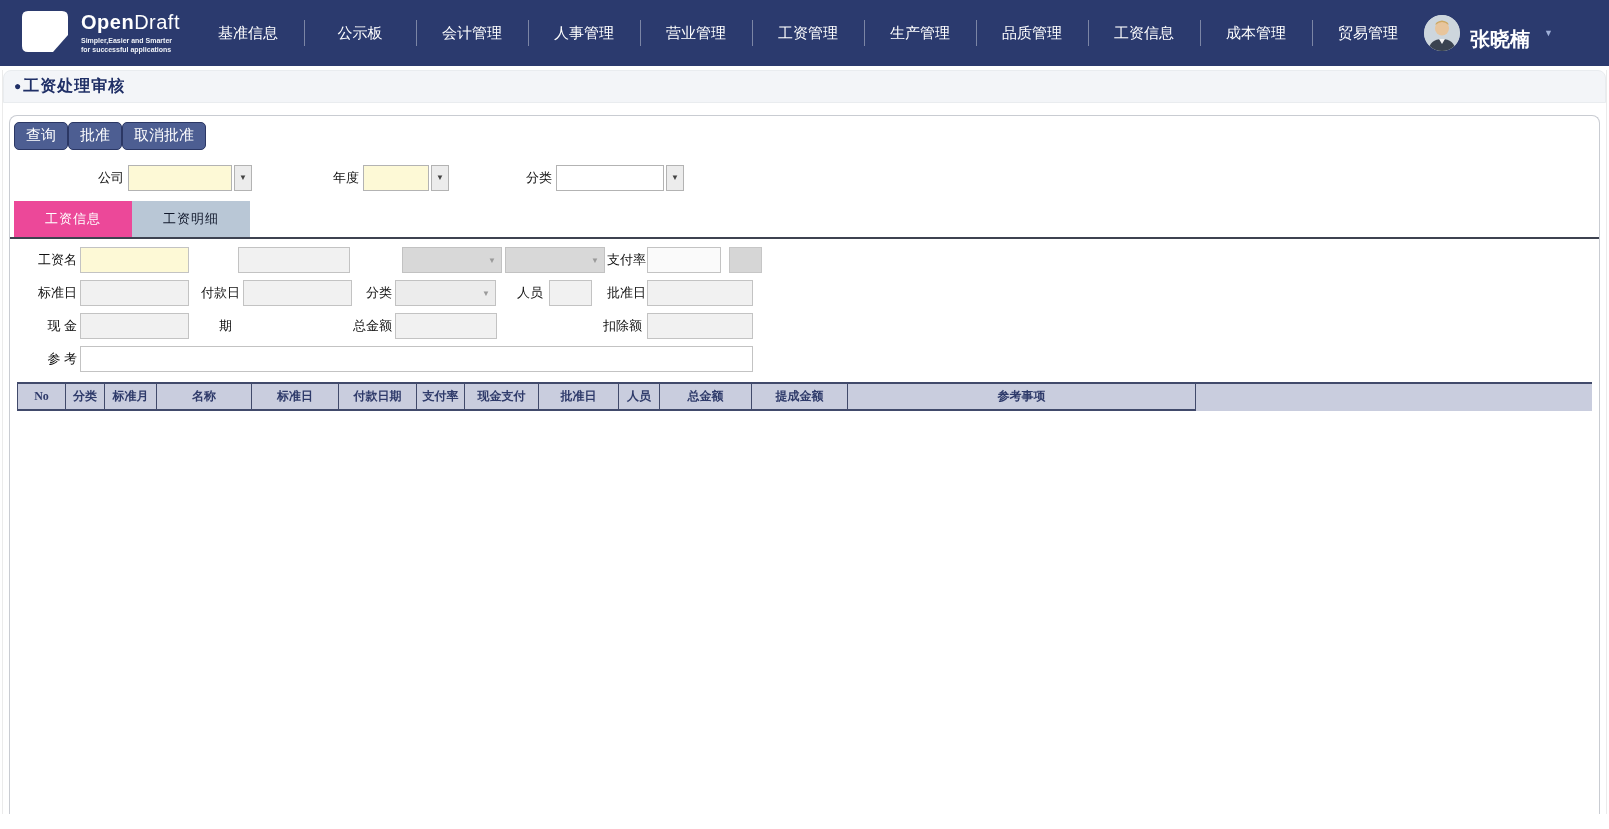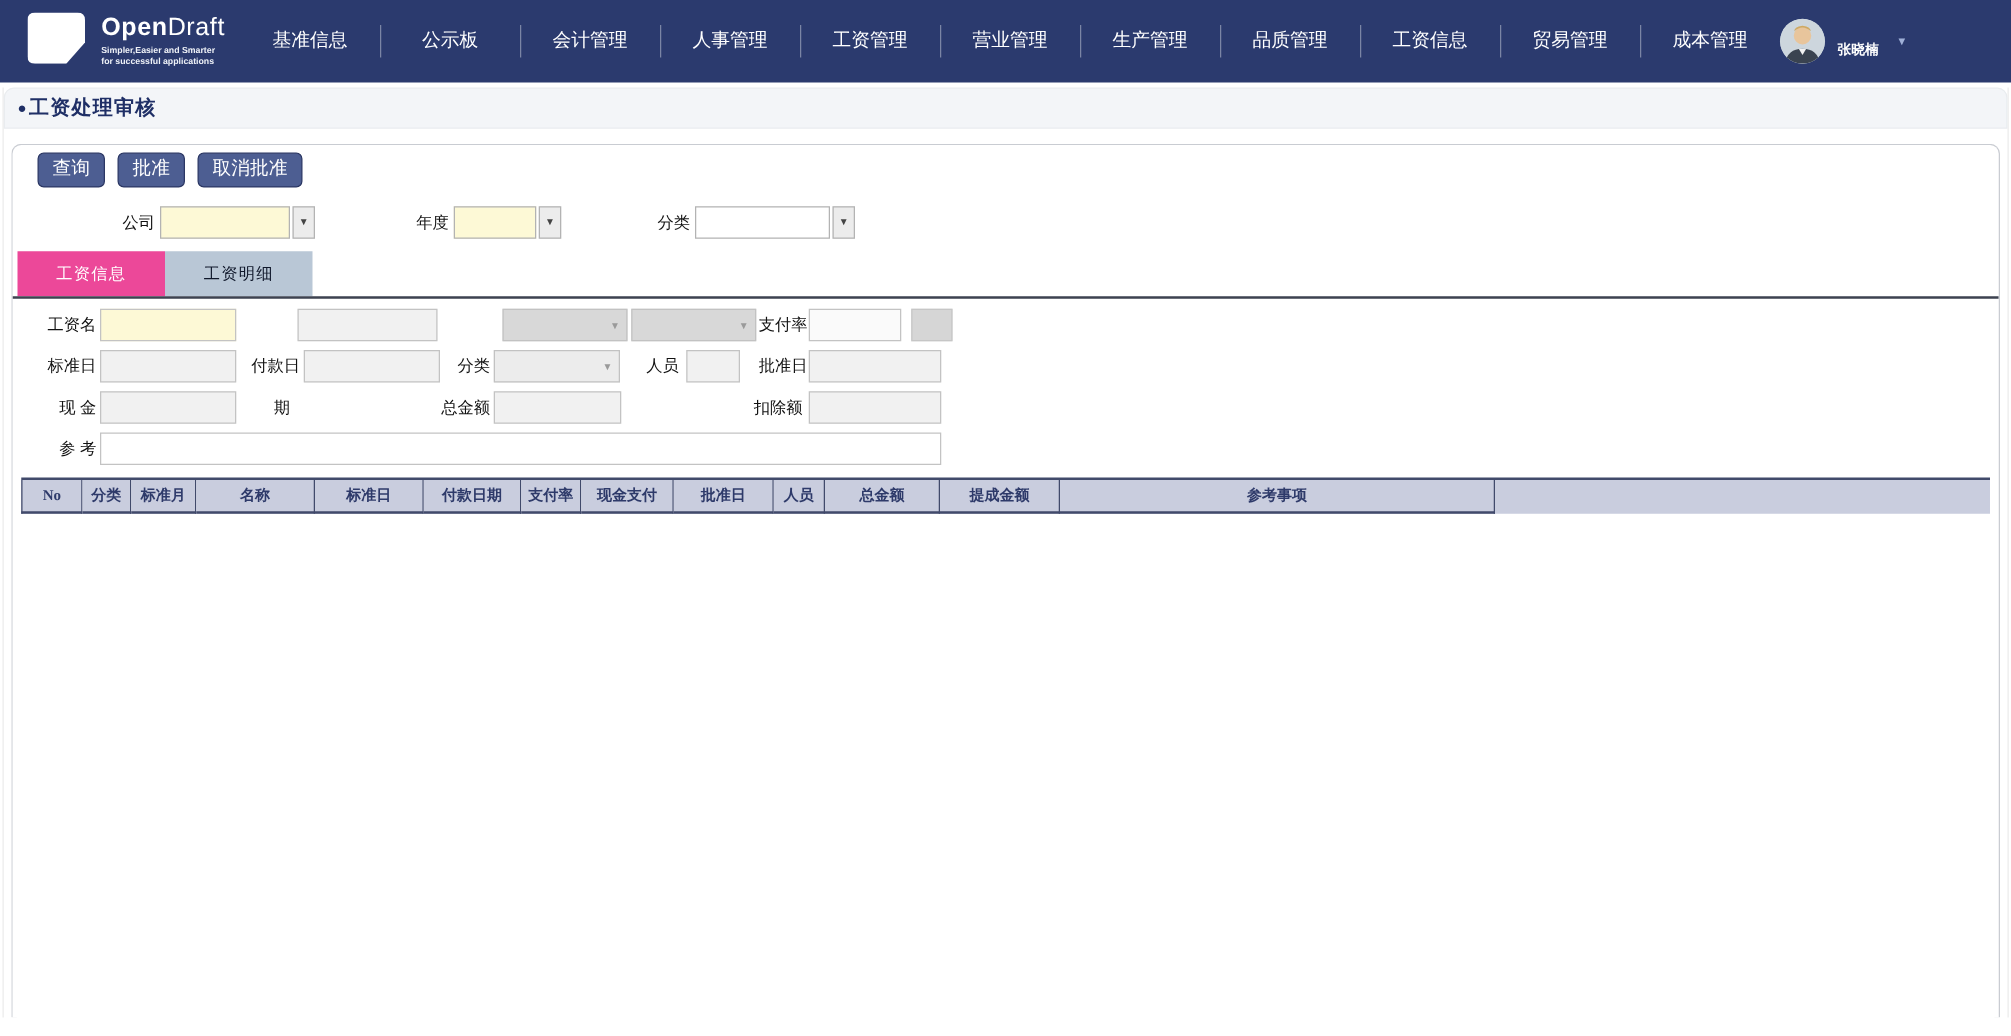--- a/index.html
+++ b/index.html
@@ -22,21 +22,21 @@
   .nav-items { display:flex; height:100%; align-items:flex-start; flex:none; margin-left:14px; }
   .nav-item {
     width:112px; text-align:center; color:#fff; font-size:15px; cursor:pointer;
     position:relative; line-height:66px; height:66px; white-space:nowrap;
   }
   .nav-item + .nav-item::before {
     content:""; position:absolute; left:0; top:20px; width:1px; height:26px; background:rgba(255,255,255,.38);
   }
   .user-block { margin-left:auto; padding-right:90px; display:flex; align-items:center; gap:10px; cursor:pointer; }
   .avatar { width:36px; height:36px; border-radius:50%; overflow:hidden; background:#cfd8df; flex:none; }
-  .user-name { color:#fff; font-size:11px; font-weight:bold; white-space:nowrap;margin-top:13px; }
+  .user-name { color:#fff; font-size:20px; font-weight:bold; white-space:nowrap;margin-top:13px; }
   .user-caret { color:#9fb0d8; font-size:9px; margin-left:4px; }
 
   
   .below-nav {
     margin:4px 2px 0 2px; height:744px;
     border-left:1px solid #ebebeb; border-right:1px solid #ebebeb;
   }
   .titlebar {
     height:33px; background:#f3f5f8; border:1px solid #e9ecef;
     border-radius:8px 8px 0 0; display:flex; align-items:center; padding-left:10px;
@@ -46,21 +46,21 @@
   }
   .page-title .dot { font-size:12px; vertical-align:1px; margin-right:1px; }
 
   .panel {
     margin:12px 6px 0 6px; height:699px; background:#fff;
     border:1px solid #c9ccd2; border-bottom:none; border-radius:8px 8px 0 0;
     position:relative; overflow:hidden;
   }
 
   
-  .toolbar { position:absolute; top:6px; left:20px; display:flex; gap:10px; }
+  .toolbar { position:absolute; top:6px; left:4px; display:flex; }
   .btn {
     font-family:"Liberation Serif", serif;
     background:#4d5e92; color:#fff; border:1px solid #2b3764; border-radius:5px;
     font-size:15px; padding:3px 11px 4px; line-height:19px; cursor:pointer; white-space:nowrap;
   }
 
   
   .filter-group { position:absolute; top:49px; display:flex; align-items:center; height:26px; }
   .f-label { font-size:13px; text-align:right; margin-right:4px; white-space:nowrap; }
   .combo { display:flex; align-items:center; }
@@ -126,27 +126,27 @@
         <div>Simpler,Easier and Smarter</div>
         <div>for successful applications</div>
       </div>
     </span>
   </div>
   <div class="nav-items">
     <div class="nav-item">基准信息</div>
     <div class="nav-item">公示板</div>
     <div class="nav-item">会计管理</div>
     <div class="nav-item">人事管理</div>
+    <div class="nav-item">营业管理</div>
     <div class="nav-item">工资管理</div>
-    <div class="nav-item">营业管理</div>
     <div class="nav-item">生产管理</div>
     <div class="nav-item">品质管理</div>
     <div class="nav-item">工资信息</div>
+    <div class="nav-item">成本管理</div>
     <div class="nav-item">贸易管理</div>
-    <div class="nav-item">成本管理</div>
   </div>
   <div class="user-block">
     <span class="avatar">
       <svg width="36" height="36" viewBox="0 0 36 36">
         <circle cx="18" cy="18" r="18" fill="#cdd6dd"></circle>
         <circle cx="18" cy="13.5" r="7" fill="#e8c59c"></circle>
         <path d="M11.5 10 Q18 4 24.5 10 Q25 6.5 18 5.5 Q11 6.5 11.5 10 Z" fill="#cfa963"></path>
         <path d="M4 36 Q6 24 18 24 Q30 24 32 36 Z" fill="#3a4350"></path>
         <path d="M15 24 L18 29 L21 24 Z" fill="#f2f2f2"></path>
       </svg>

